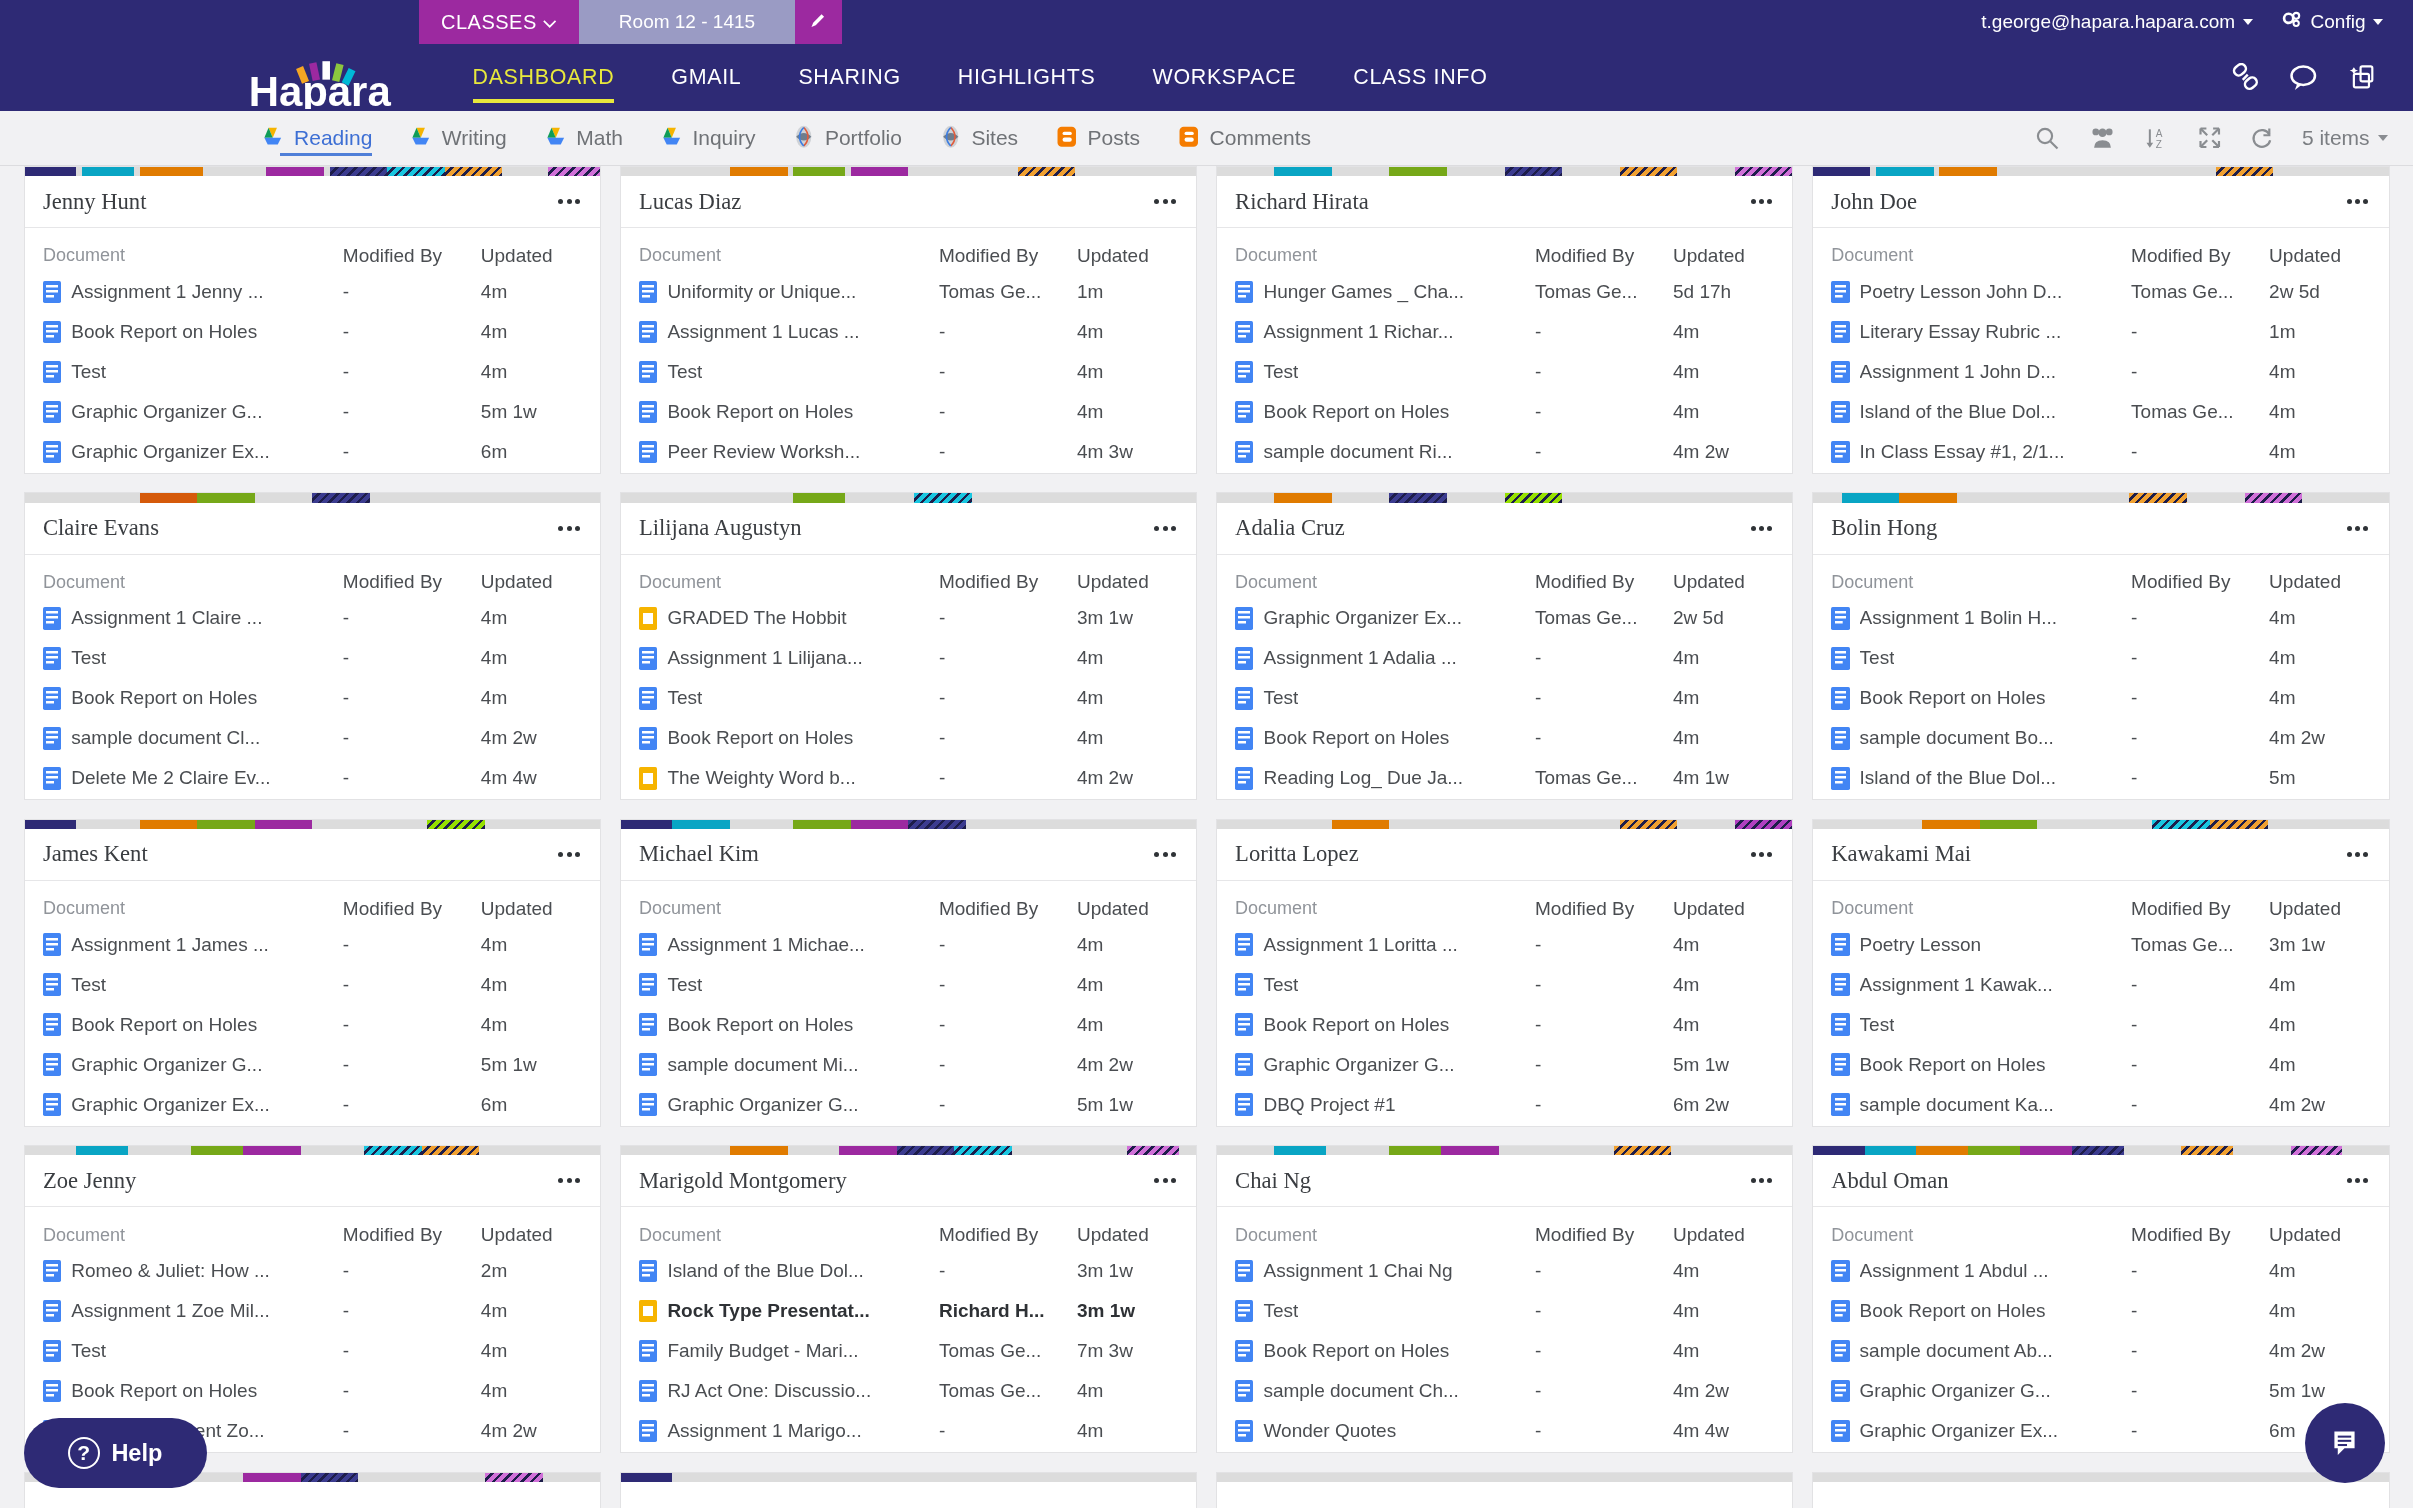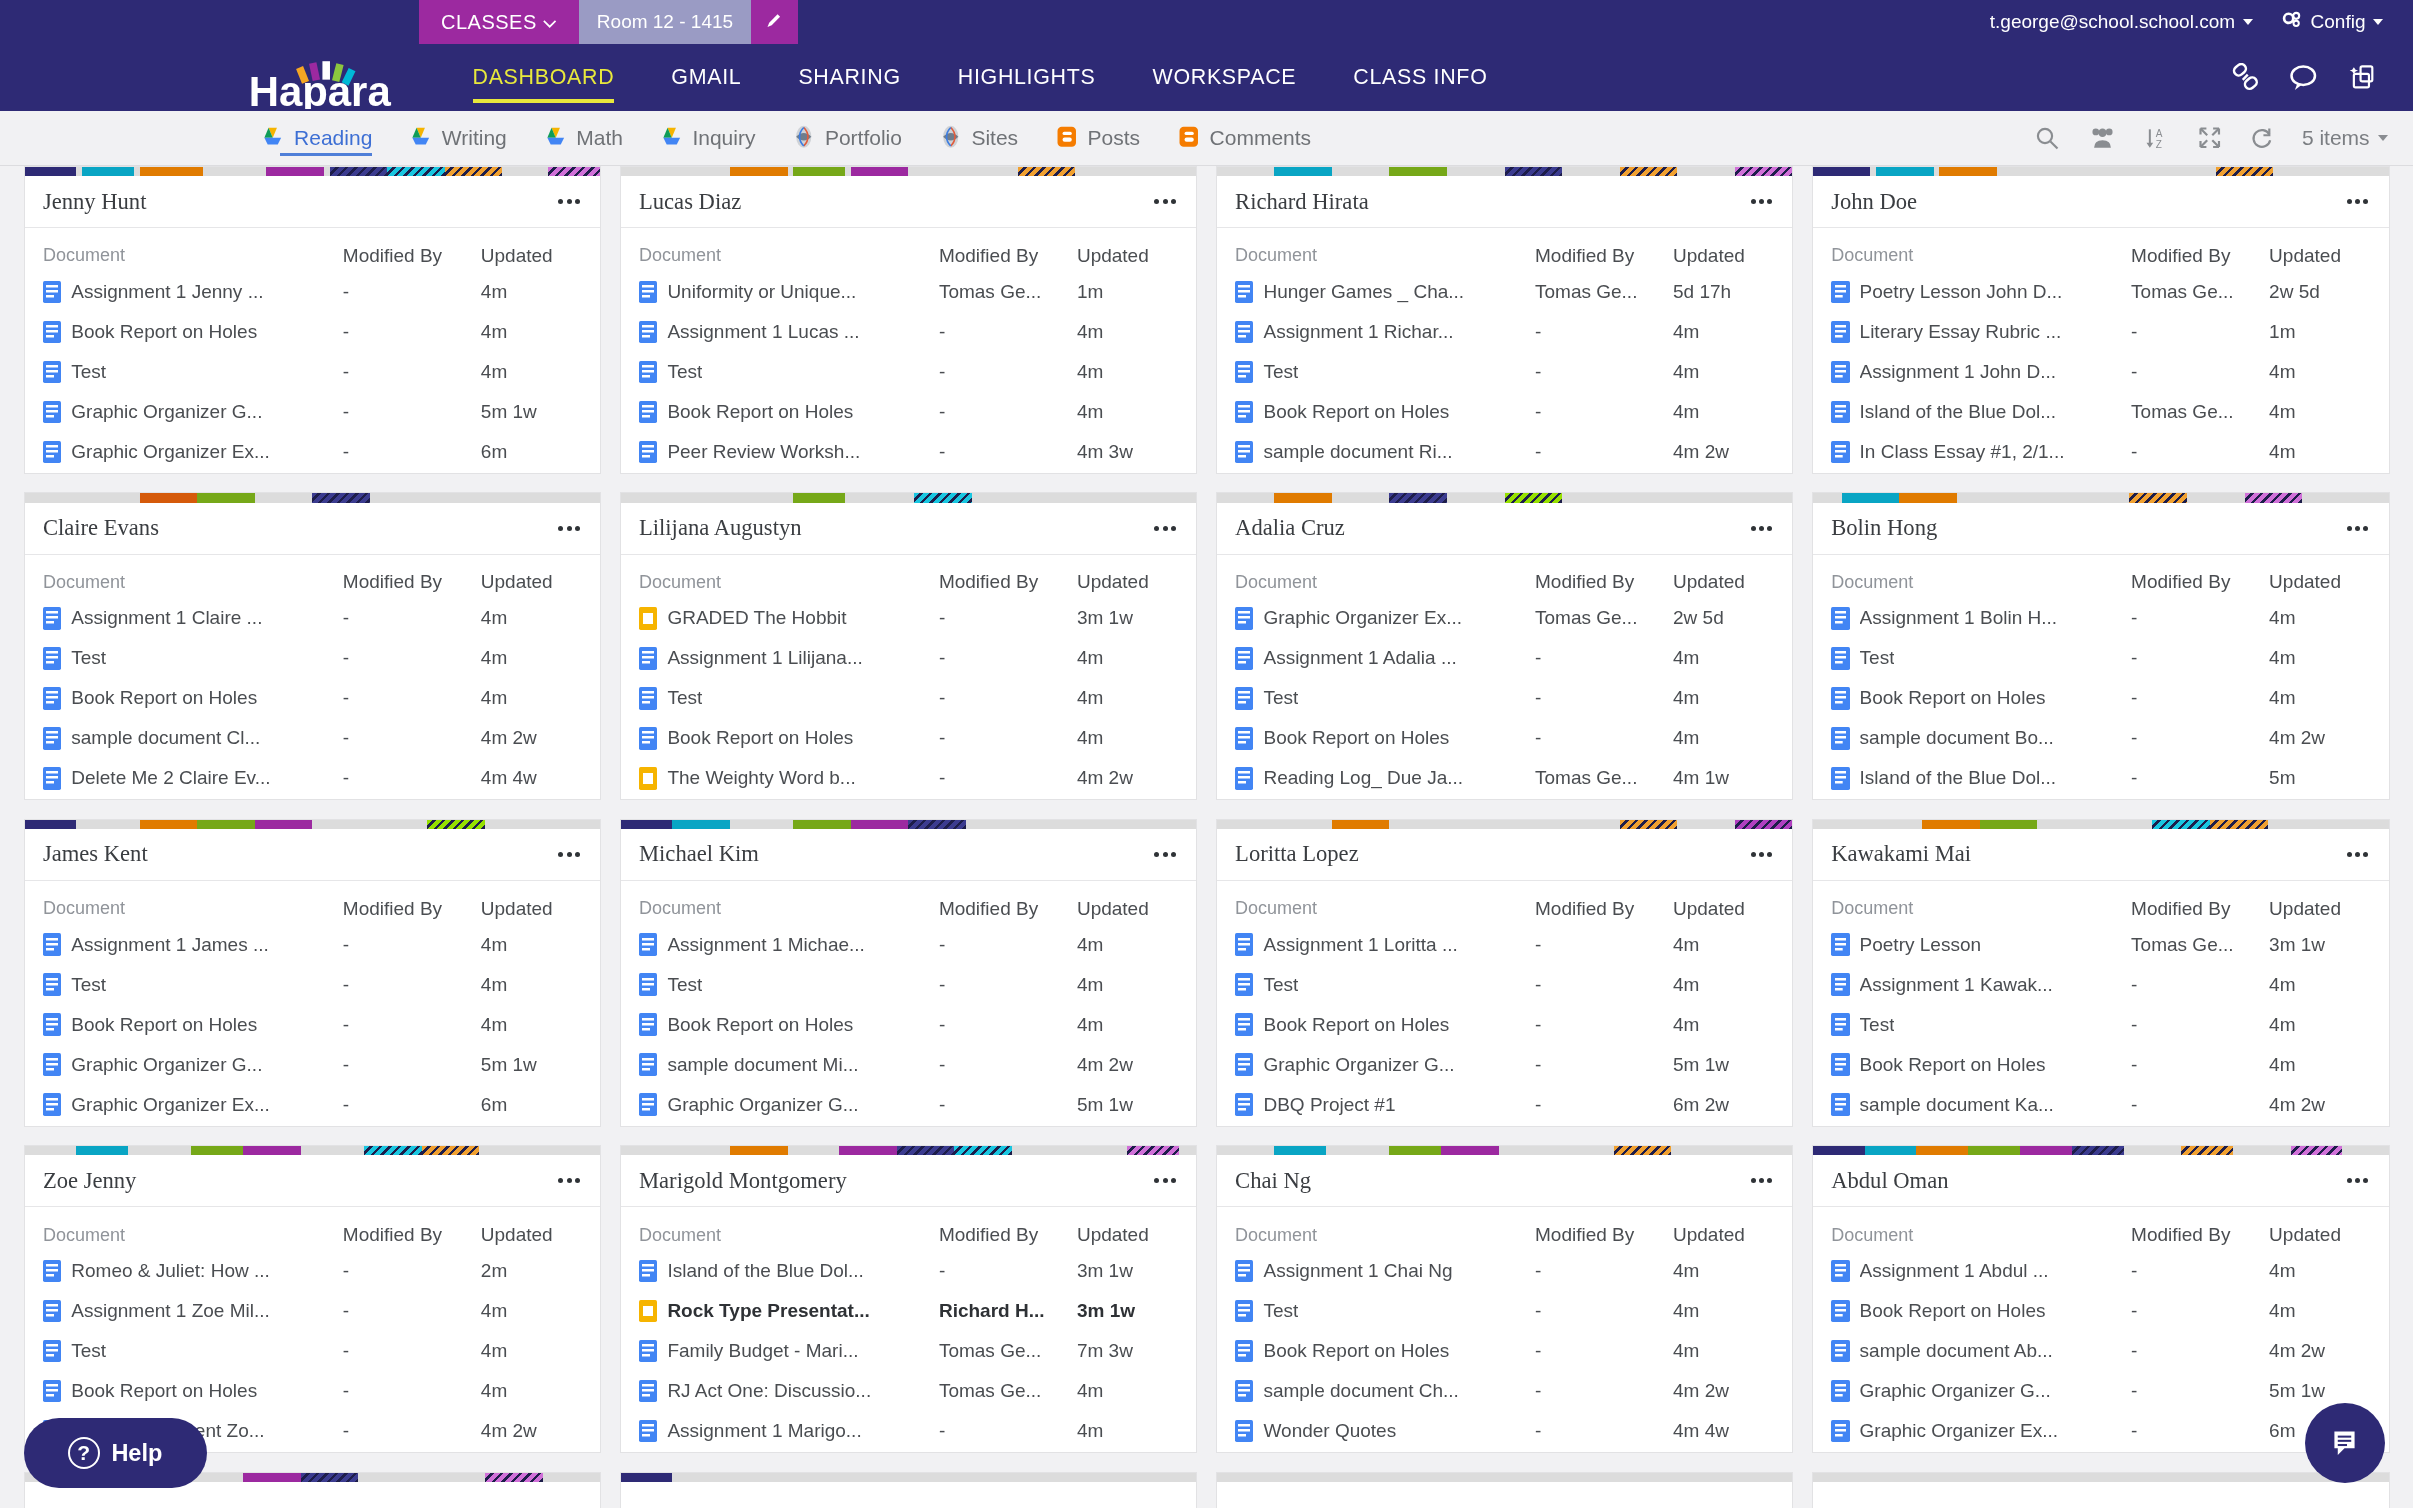--- a/index.html
+++ b/index.html
@@ -24,21 +24,21 @@
   }
   .classes-btn {
     background: #9c29a0; color: #fff;
     font-size: 20px; letter-spacing: 0.5px;
     display: flex; align-items: center; gap: 6.7px;
     padding: 0 22px; cursor: pointer;
   }
   .room-btn {
     background: #9a9bc4; color: #fff;
     font-size: 19px; display: flex; align-items: center;
-    padding: 0 18px; cursor: pointer;
+    padding: 0 40px; cursor: pointer;
   }
   .pencil-btn {
     background: #9c29a0; color: #fff;
     display: flex; align-items: center; justify-content: center;
     width: 47px; cursor: pointer;
   }
   .topbar-right {
     position: absolute; right: 30px; top: 0; height: 44px;
     display: flex; align-items: center; gap: 28.5px;
     color: #fff; font-size: 19px;
@@ -198,21 +198,21 @@
     <div class="pencil-btn">
       <span>
         <svg width="18.4" height="18.4" viewBox="0 0 22 22">
             <path d="M3 19 L5 14 L15 4 L18 7 L8 17 Z" fill="#fff"></path>
           </svg>
       </span>
     </div>
   </div>
   <div class="topbar-right">
     <div class="tb-item">
-      <span>t.george@school.school.com</span>
+      <span>t.george@hapara.hapara.com</span>
       <span class="caret-d"></span>
     </div>
     <div class="tb-item">
       <span>
         <svg width="22" height="20" viewBox="0 0 26 24">
           <circle cx="9" cy="10" r="5.5" fill="none" stroke="#fff" stroke-width="3.2"></circle>
           <circle cx="18" cy="7" r="3.6" fill="none" stroke="#fff" stroke-width="2.6"></circle>
           <circle cx="18" cy="16" r="3.2" fill="none" stroke="#fff" stroke-width="2.4"></circle>
         </svg>
       </span>

